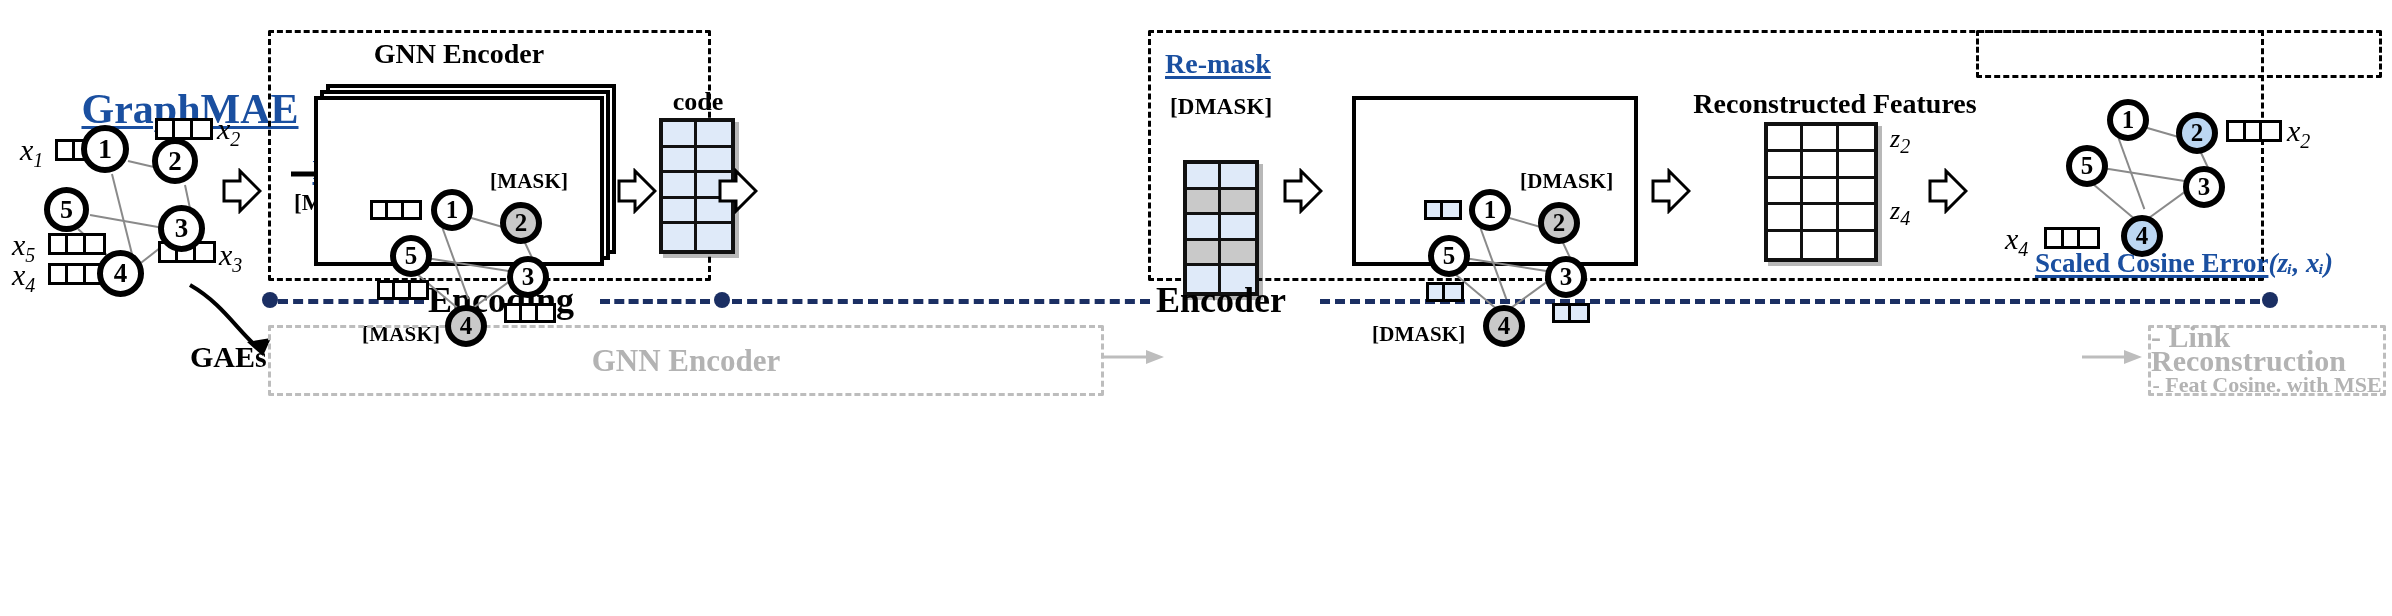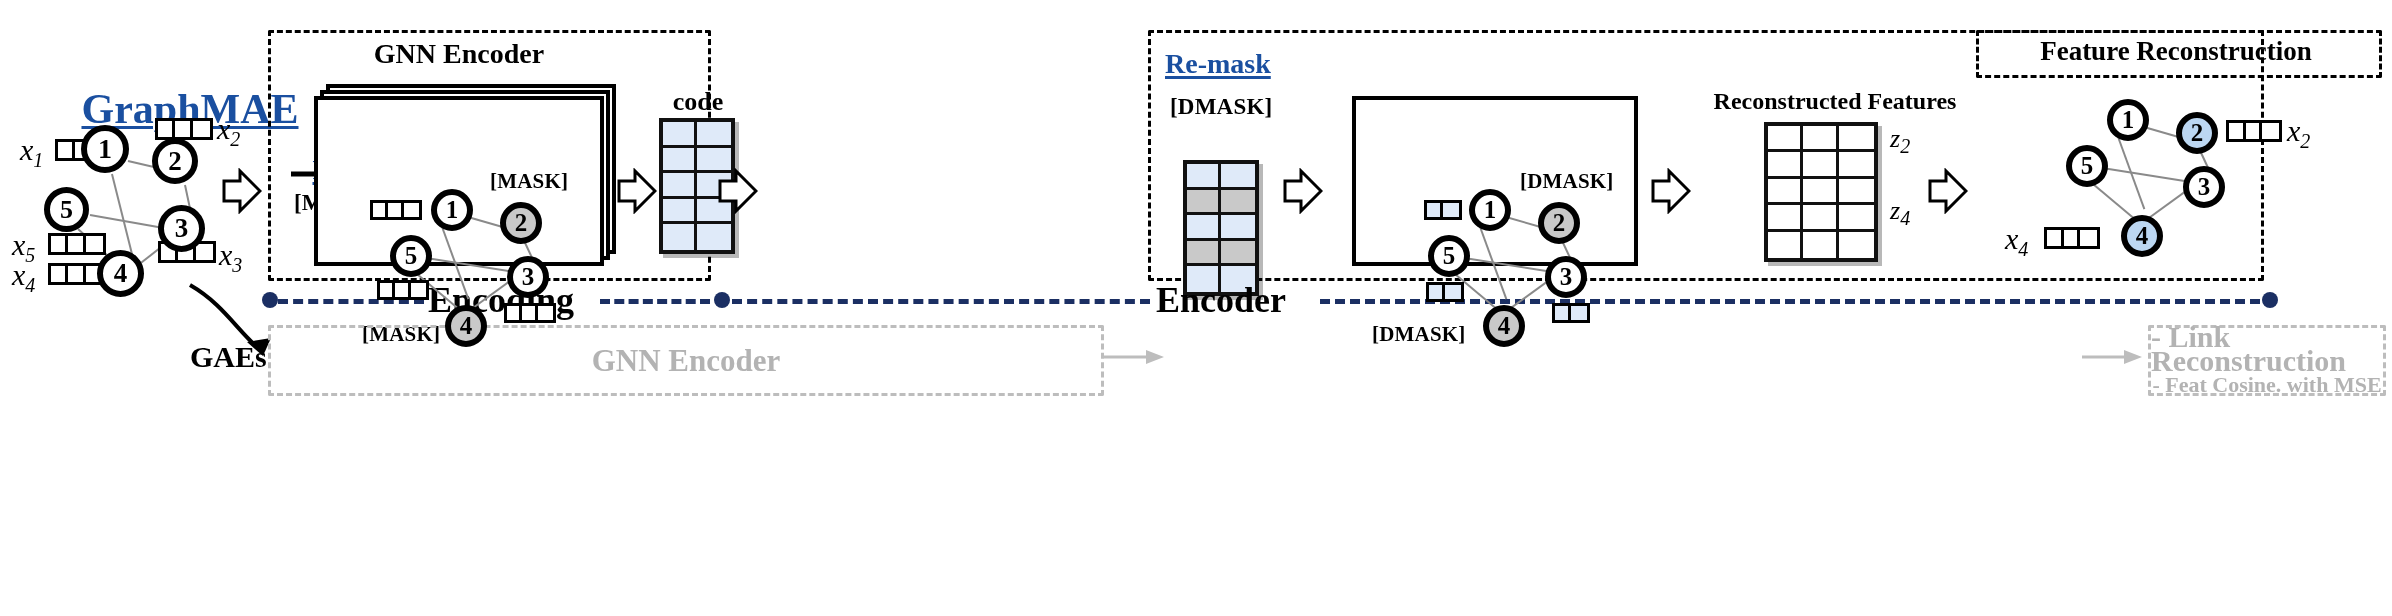--- a/index.html
+++ b/index.html
@@ -250,21 +250,21 @@
       </div>
 
     <div class="small-cap" style="left:168px;top:73px;font-size:21px;">[DMASK]</div>
     <div class="small-cap" style="left:20px;top:226px;font-size:21px;">[DMASK]</div>
   </div>
 
   <svg class="bigarrow" style="left:1651px;top:168px;width:40px;height:46px;">
     <polygon points="2,13 18,13 18,3 38,23 18,43 18,33 2,33" fill="#fff" stroke="#000" stroke-width="3"></polygon>
   </svg>
 
-  <div class="title-cap" style="left:1690px;top:88px;width:290px;text-align:center;font-size:24px;">Reconstructed Features</div>
+  <div class="title-cap" style="left:1690px;top:88px;width:290px;text-align:center;font-size:28px;">Reconstructed Features</div>
   <div class="matrix" style="left:1764px;top:122px;width:114px;height:140px;grid-template-columns:repeat(3,1fr);grid-template-rows:repeat(5,1fr);">
     <span></span>
       <span></span>
       <span class="nr"></span>
     <span></span>
       <span></span>
       <span class="nr"></span>
     <span></span>
       <span></span>
       <span class="nr"></span>
@@ -278,21 +278,20 @@
   <div class="mathlabel" style="left:1890px;top:124px;font-size:26px;">
     <span>z</span><sub>2</sub></div>
   <div class="mathlabel" style="left:1890px;top:196px;font-size:26px;">
     <span>z</span><sub>4</sub></div>
 
   <svg class="bigarrow" style="left:1928px;top:168px;width:40px;height:46px;">
     <polygon points="2,13 18,13 18,3 38,23 18,43 18,33 2,33" fill="#fff" stroke="#000" stroke-width="3"></polygon>
   </svg>
 
   <div class="dashbox" style="left:1976px;top:30px;width:400px;height:42px;"></div>
-  <div class="title-cap" style="left:1976px;top:36px;width:400px;text-align:center;font-size:27px;">Feature Reconstruction</div>
 
   <div class="abs" style="left:1990px;top:70px;width:400px;height:220px;">
     <div class="edge" style="left:140px;top:52px;width:56px;transform:rotate(16deg);"></div>
     <div class="edge" style="left:206px;top:71px;width:48px;transform:rotate(65deg);"></div>
     <div class="edge" style="left:127px;top:63px;width:80px;transform:rotate(70deg);"></div>
     <div class="edge" style="left:106px;top:96px;width:104px;transform:rotate(9deg);"></div>
     <div class="edge" style="left:97px;top:108px;width:72px;transform:rotate(40deg);"></div>
     <div class="edge" style="left:152px;top:152px;width:64px;transform:rotate(-36deg);"></div>
 
     <div class="node" style="left:117px;top:29px;width:42px;height:42px;font-size:25px;">1</div>
@@ -311,20 +310,23 @@
 
     <div class="mathlabel" style="left:15px;top:152px;">
       <span>x</span><sub>4</sub></div>
     <div class="featrow" style="left:54px;top:157px;width:56px;height:22px;">
       <i style="width:33.4%"></i>
         <i style="width:33.3%"></i>
         <i style="width:33.3%"></i>
       </div>
   </div>
 
+  <div class="abs blue" style="left:1984px;top:248px;width:400px;text-align:center;font-size:27px;font-weight:bold;">
+    <span class="ul">Scaled Cosine Error</span><span style="font-style:italic;">(zᵢ, xᵢ)</span>
+  </div>
 
   <div class="dot" style="left:262px;top:292px;"></div>
   <div class="hr-dash" style="left:278px;top:299px;width:146px;"></div>
   <div class="stagelabel" style="left:428px;top:279px;">Encoding</div>
   <div class="hr-dash" style="left:600px;top:299px;width:110px;"></div>
   <div class="dot" style="left:714px;top:292px;"></div>
   <div class="hr-dash" style="left:732px;top:299px;width:418px;"></div>
   <div class="stagelabel" style="left:1156px;top:279px;">Encoder</div>
   <div class="hr-dash" style="left:1320px;top:299px;width:940px;"></div>
   <div class="dot" style="left:2262px;top:292px;"></div>

